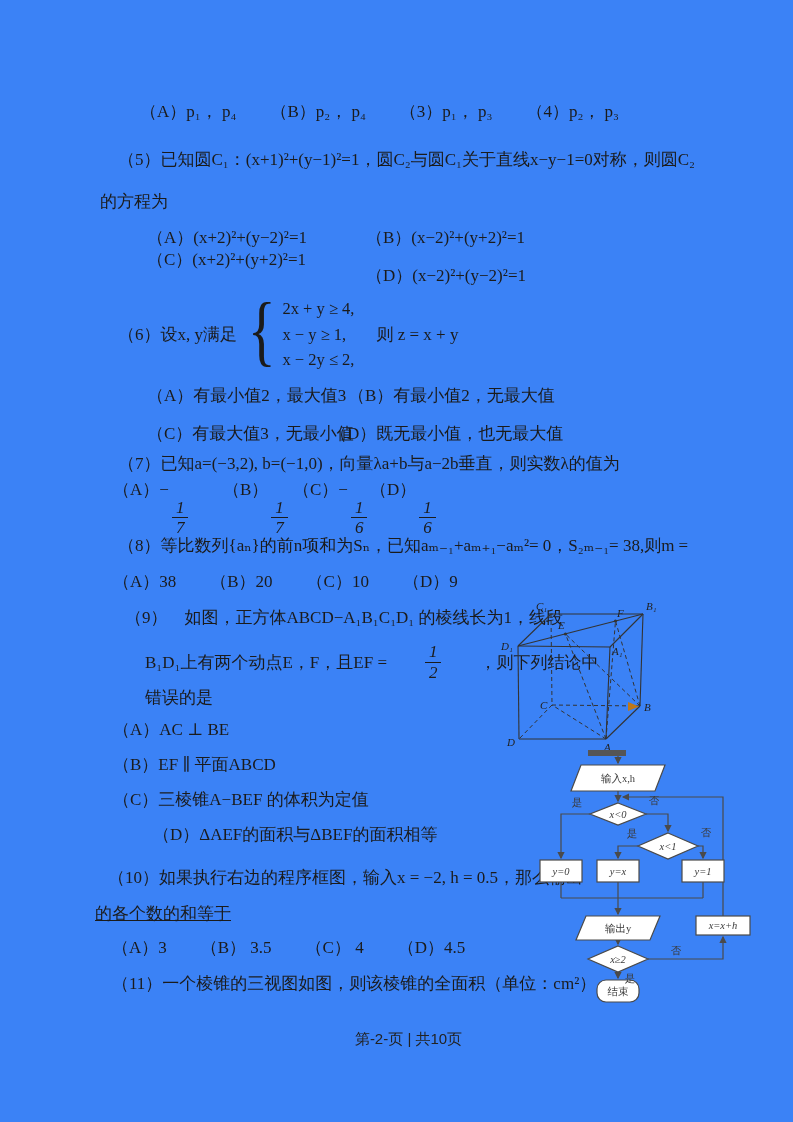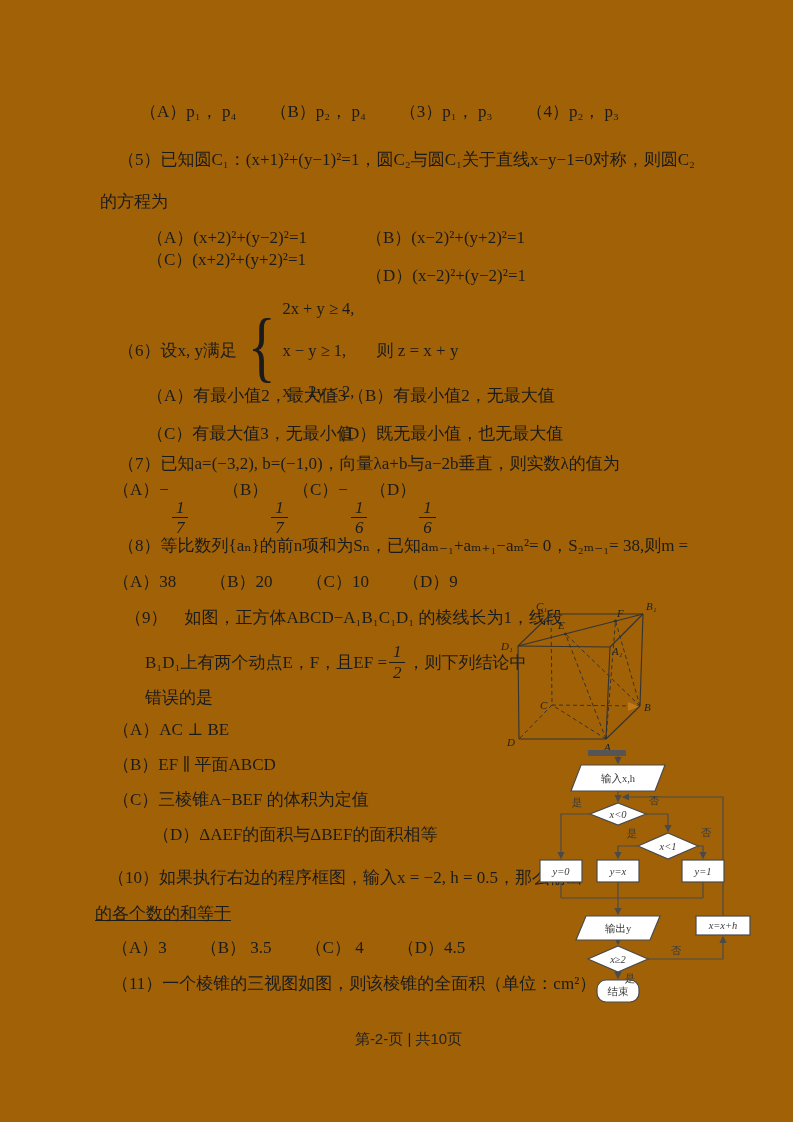--- a/index.html
+++ b/index.html
@@ -1,31 +1,31 @@
 <!DOCTYPE html>
 <html><head>
 <meta charset="utf-8">
 <style>
   html,body{margin:0;padding:0;background:#e8e8e8;}
   .page{
-    position:relative;width:793px;height:1122px;background:#a16207;margin:0 auto;
+    position:relative;width:793px;height:1122px;background:#3b82f6;margin:0 auto;
     font-family:"Liberation Serif","DejaVu Serif",serif;color:#1b1b1b;font-size:17px;
     overflow:hidden;
   }
   .abs{position:absolute;white-space:nowrap;}
   
   .frac{display:inline-flex;flex-direction:column;align-items:center;vertical-align:-1.05em;
         font-style:italic;line-height:1.15;margin:0 2px;}
   .frac .fnum{border-bottom:1.4px solid #1b1b1b;padding:0 4px;}
   .frac .fden{padding:0 4px;}
   .sign{font-style:normal;margin-right:1px;}
   
   .sysrow{display:flex;align-items:center;}
   .brace{font-size:78px;font-weight:300;line-height:0;transform:scaleX(.75);margin:0 2px 6px 6px;}
-  .syslines{display:flex;flex-direction:column;font-size:16.5px;line-height:1.55;font-style:italic;gap:16px;}
+  .syslines{display:flex;flex-direction:column;font-size:16.5px;line-height:1.55;font-style:italic;}
   .syslines div{font-style:normal;}
   .stem-post{margin-left:22px;}
   .optlabel{font-style:normal;}
   .footer{width:793px;text-align:center;font-family:"Liberation Sans","DejaVu Sans",sans-serif;
           font-size:15px;color:#222;padding-left:12px;}
   svg text{font-family:"Liberation Serif","DejaVu Serif",serif;}
   .flowtext{fill:#3a3a3a;}
   .cubelabel{font-style:italic;fill:#222;}
 </style>
 </head>
@@ -80,21 +80,21 @@
     <span class="optlabel">（D）</span><span class="sign"></span><span class="frac">
         <span class="fnum">1</span>
         <span class="fden">6</span>
       </span>
   </div>
 
   <div class="abs" style="left:118px;top:534px;">（8）等比数列{aₙ}的前n项和为Sₙ，已知aₘ₋₁+aₘ₊₁−aₘ²= 0，S₂ₘ₋₁= 38,则m =</div>
   <div class="abs" style="left:113px;top:570px;">（A）38　　（B）20　　（C）10　　（D）9</div>
 
   <div class="abs" style="left:125px;top:606px;">（9）　如图，正方体ABCD−A₁B₁C₁D₁ 的棱线长为1，线段</div>
-  <div class="abs sysrow" style="left:145px;top:642px;">
+  <div class="abs sysrow" style="left:145px;top:642px;gap:36px;">
     <span>B₁D₁上有两个动点E，F，且EF =</span>
     <span class="frac">
         <span class="fnum">1</span>
         <span class="fden">2</span>
       </span>
     <span>，则下列结论中</span>
   </div>
   <div class="abs" style="left:145px;top:686px;">错误的是</div>
   <div class="abs" style="left:113px;top:718px;">（A）AC ⊥ BE</div>
   <div class="abs" style="left:113px;top:753px;">（B）EF ∥ 平面ABCD</div>

